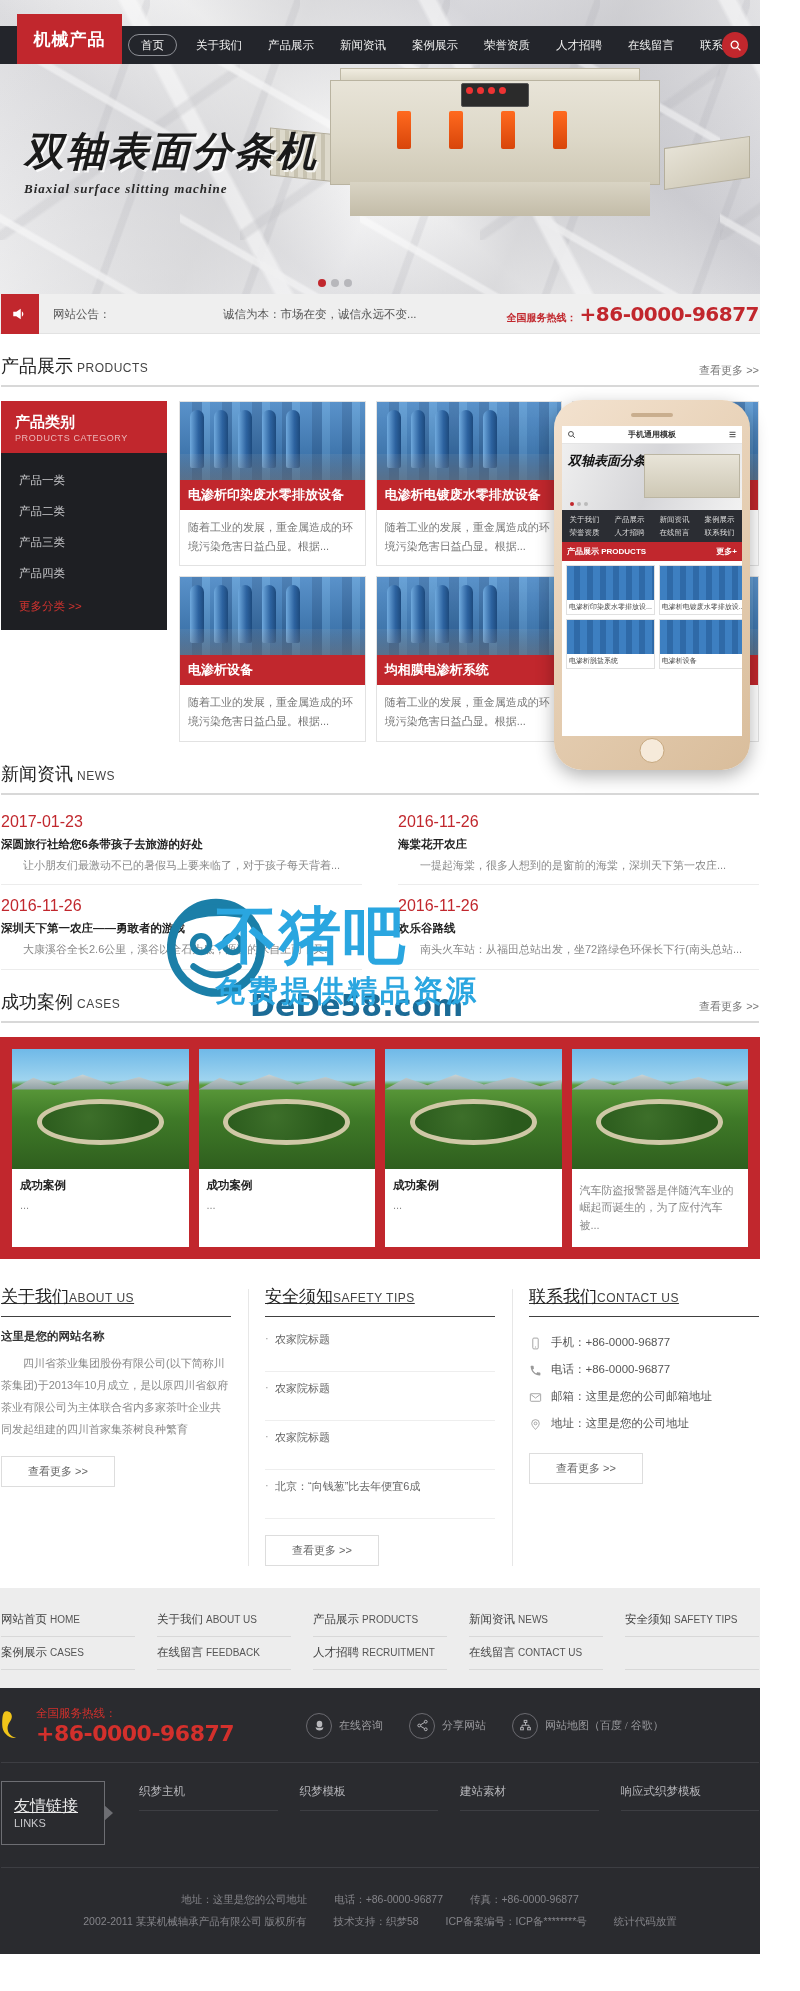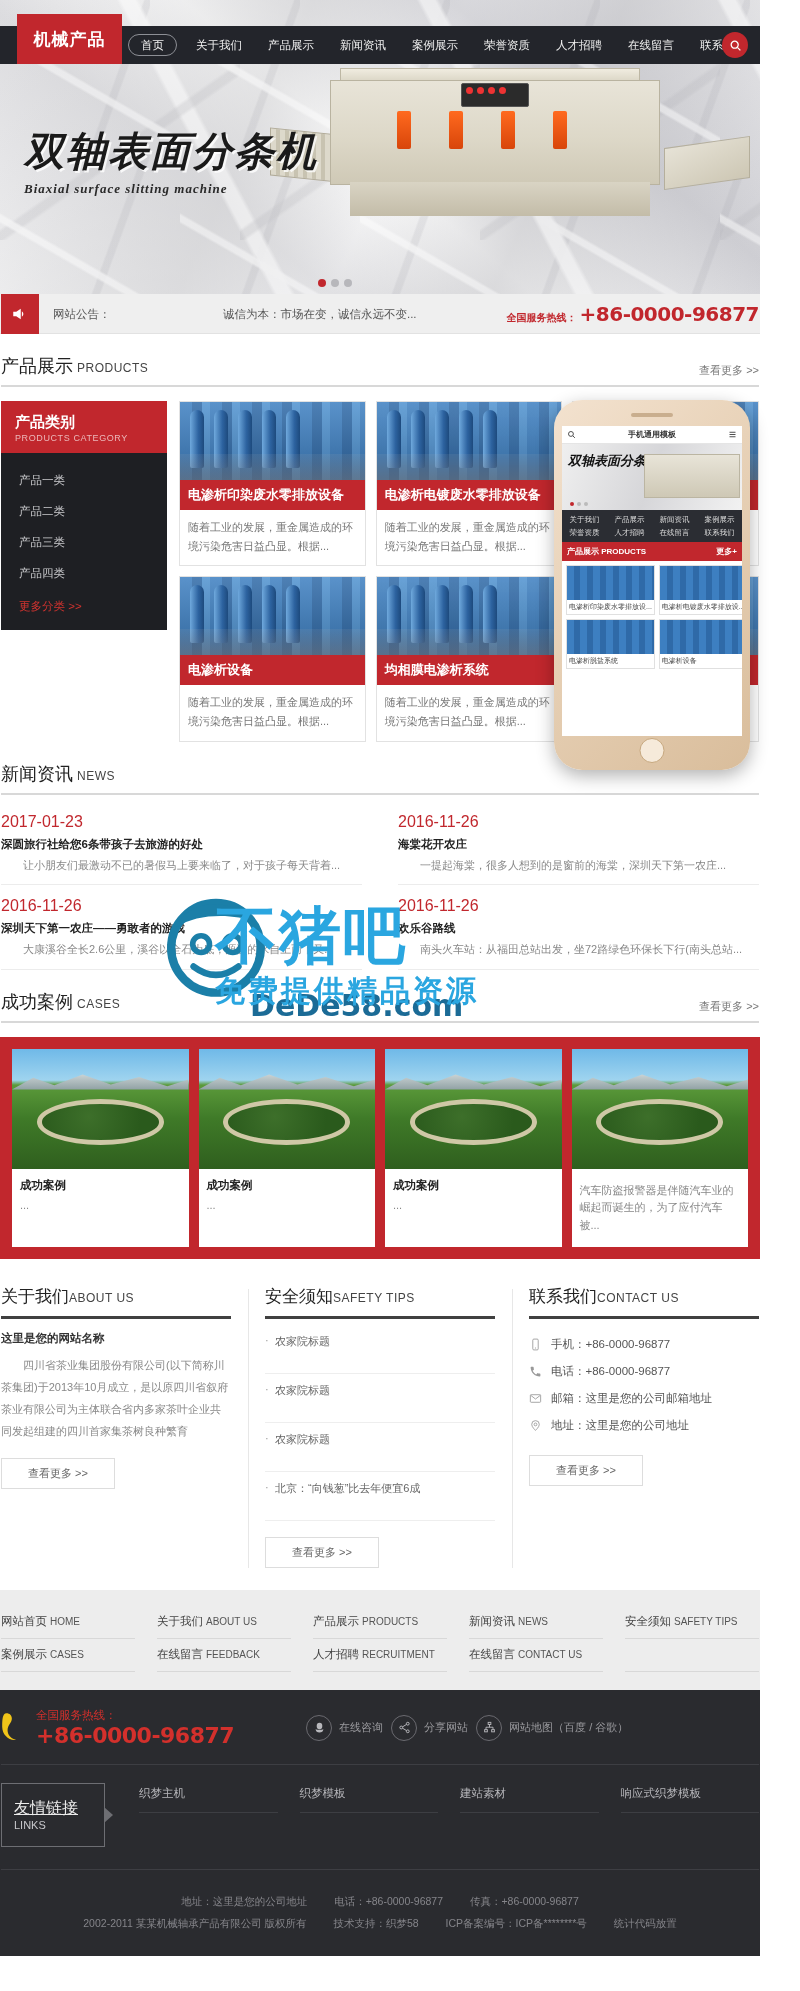--- a/index.html
+++ b/index.html
@@ -284,33 +284,33 @@
   .case-body { padding: 9px 8px 12px; }
   .case-title { font-size: 11.5px; color:#222; font-weight:bold; }
   .case-desc { font-size: 11px; color:#888; line-height:1.6; margin-top:4px; }
 
   
   .info-row { display:grid; grid-template-columns: 1fr 1fr 1fr; gap: 0 34px; margin-top: 26px; padding-bottom: 22px; }
   .info-col { position: relative; }
   .info-col + .info-col::before {
     content:""; position:absolute; left:-17px; top:4px; bottom:0; width:1px; background:#e7e7e7;
   }
-  .info-head { border-bottom: 3px solid #404040; padding-bottom: 8px; }
+  .info-head { border-bottom: 1px solid #404040; padding-bottom: 8px; text-decoration: underline; }
   .info-head .cn { font-size: 17px; color:#222; }
   .info-head .en { font-size: 12px; color:#444; letter-spacing:.5px; }
   .about-name { font-size: 11.5px; font-weight:bold; color:#333; margin: 12px 0 8px; }
   .about-text { font-size: 11px; color:#888; line-height: 2; text-indent: 2em; }
   .tip-list { margin-top: 6px; }
   .tip-item {
     font-size: 11px; color:#666; padding: 9px 0 24px 10px;
     border-bottom: 1px solid #eee; position: relative;
   }
   .tip-item::before { content:"·"; position:absolute; left:0; color:#999; }
   .contact-list { margin-top: 12px; }
-  .contact-item { display:flex; align-items:center; gap:9px; padding: 6px 0; font-size: 11.5px; color:#555; }
+  .contact-item { display:flex; align-items:flex-end; gap:9px; padding: 6px 0; font-size: 11.5px; color:#555; }
   .contact-item svg { width:13px; height:13px; flex:none; }
   .more-btn {
     display:inline-block; margin-top: 16px; border:1px solid #ddd;
     padding: 7px 26px; font-size: 11px; color:#666; cursor:pointer; background:#fff;
   }
 
   
   .flinks { background:#ededed; padding: 16px 0 18px; }
   .flinks-grid { display:grid; grid-template-columns: repeat(5,1fr); gap: 0 22px; }
   .flink {
@@ -318,21 +318,21 @@
   }
   .flink .en { font-size: 10px; color:#555; margin-left: 3px; }
 
   
   .dark { background:#2a2b2f; padding: 18px 0 0; }
   .dark-top { display:flex; align-items:center; }
   .hot-wrap { display:flex; align-items:center; gap:9px; }
   .hot-icon svg { width: 26px; height: 30px; }
   .hot-lab { color:#d3302c; font-size: 11.5px; }
   .hot-num { color:#d3302c; font-size: 22px; font-weight:bold; font-family:"DejaVu Sans",sans-serif; letter-spacing:-.5px; }
-  .dark-acts { display:flex; gap: 8px; margin-left: 72px; }
+  .dark-acts { display:flex; gap: 26px; margin-left: 72px; font-family: Liberation Serif, serif; }
   .dact { display:flex; align-items:center; gap:7px; color:#9a9a9e; font-size: 11px; cursor:pointer; }
   .dact .c {
     width: 26px; height:26px; border-radius:50%; border:1px solid #6a6a70;
     display:flex; align-items:center; justify-content:center;
   }
   .dact .c svg { width:13px; height:13px; }
   .dark-hr { border-top:1px solid #3d3e43; margin-top: 16px; }
   .dark-links { display:flex; align-items:flex-start; padding: 18px 0 22px; }
   .links-badge {
     width: 104px; height: 64px; border:1px solid #6d6e73; position:relative;

